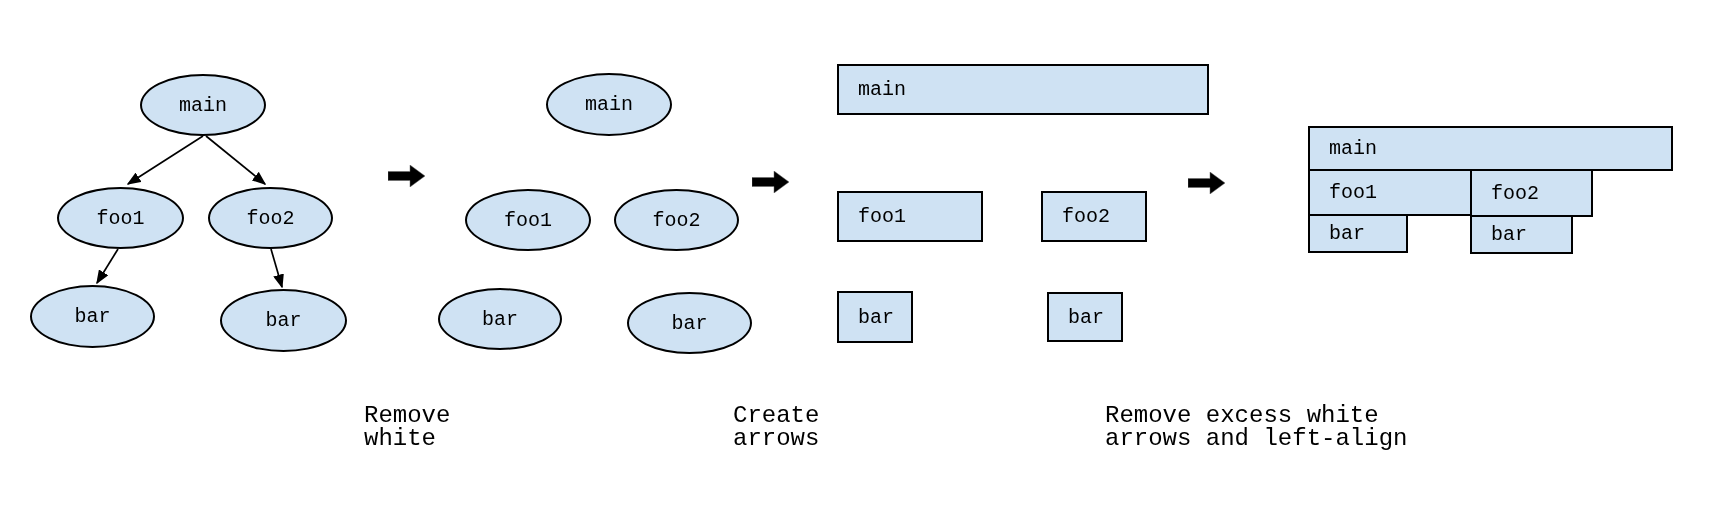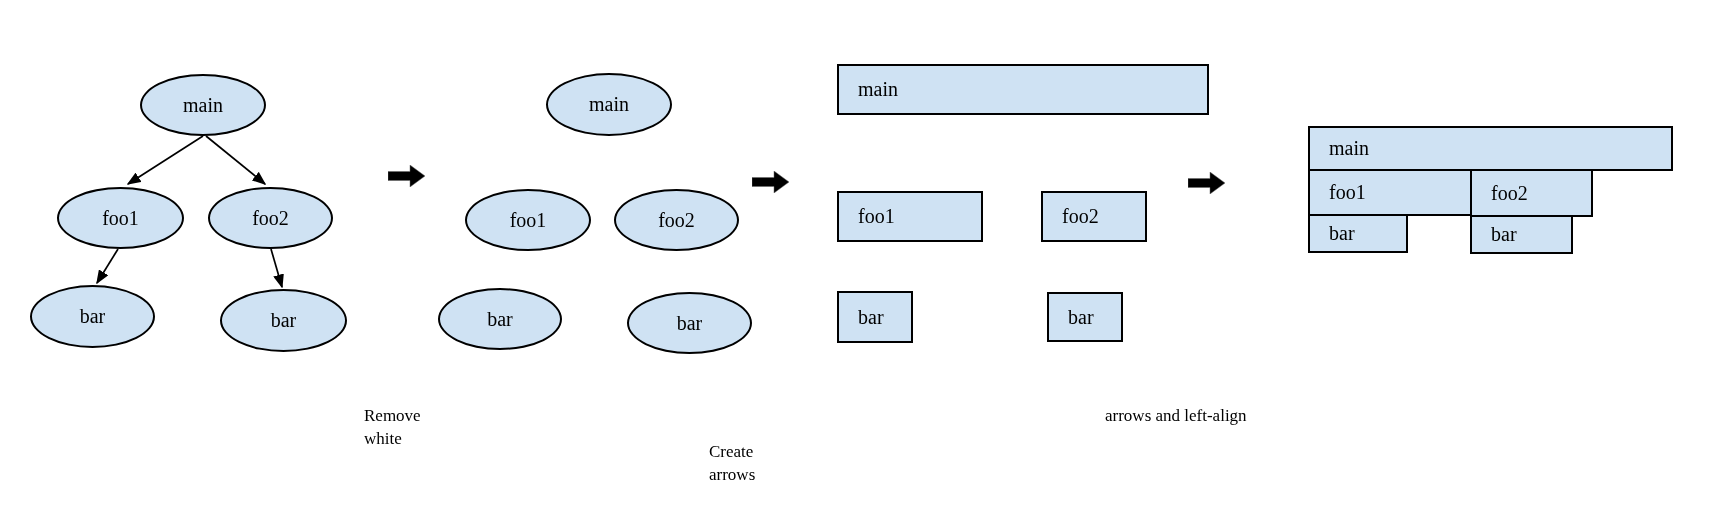--- a/index.html
+++ b/index.html
@@ -8,21 +8,21 @@
     --node-border: #000000;
     --text-color: #000000;
     --arrow-color: #000000;
   }
   html, body { margin: 0; padding: 0; background: var(--bg); }
   .canvas {
     position: relative;
     width: 1717px;
     height: 506px;
     background: var(--bg);
-    font-family: Liberation Serif, serif;
+    font-family: Liberation Mono, monospace;
     color: var(--text-color);
     overflow: hidden;
   }
   .node {
     position: absolute;
     box-sizing: border-box;
     background: var(--node-fill);
     border: 2px solid var(--node-border);
     display: flex;
     align-items: center;
@@ -32,21 +32,21 @@
   .ellipse {
     border-radius: 50%;
     justify-content: center;
   }
   .frame {
     justify-content: flex-start;
     padding-left: 19px;
   }
   .caption {
     position: absolute;
-    font-size: 17px;
+    font-size: 24px;
     line-height: 23px;
     white-space: nowrap;
     color: var(--text-color);
   }
   svg.overlay {
     position: absolute;
     left: 0;
     top: 0;
     pointer-events: none;
   }
@@ -145,21 +145,22 @@
     <span>bar</span>
   </div>
   <div class="node frame" style="left:1470px; top:215px; width:103px; height:39px;">
     <span>bar</span>
   </div>
 
   <div class="caption" style="left:364px; top:404px;">
     <div>Remove</div>
     <div>white</div>
   </div>
-  <div class="caption" style="left:709px; top:404px;margin-top:36px;">
+  <div class="caption" style="left:733px; top:404px;">
     <div>Create</div>
     <div>arrows</div>
   </div>
   <div class="caption" style="left:1105px; top:404px;">
+    <div>Remove excess white</div>
     <div>arrows and left-align</div>
   </div>
 
 </div>
 
 </body></html>

